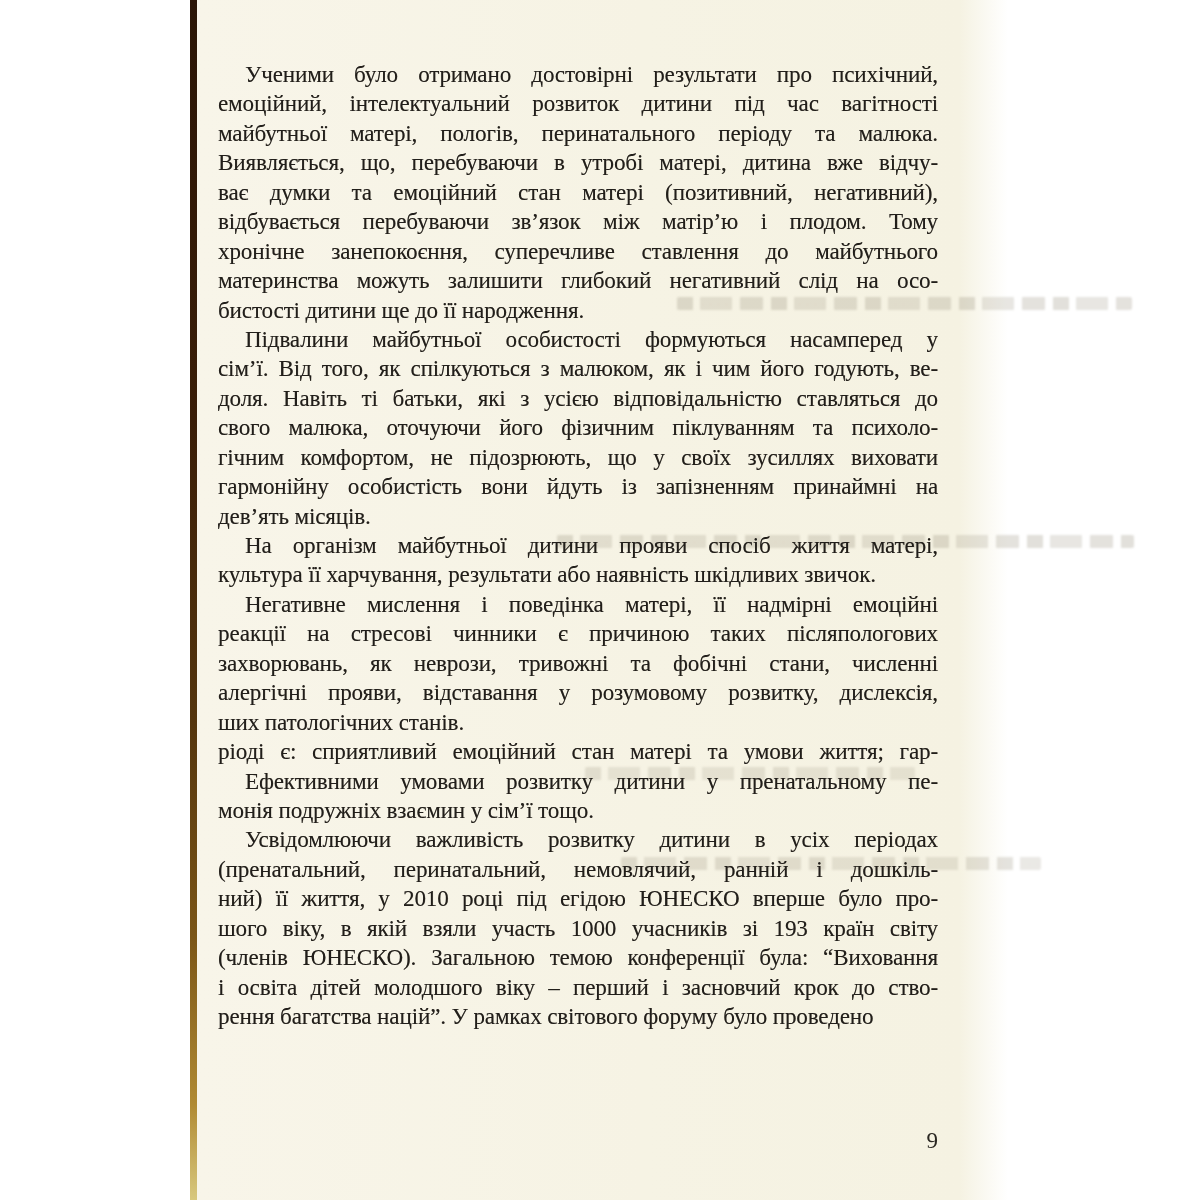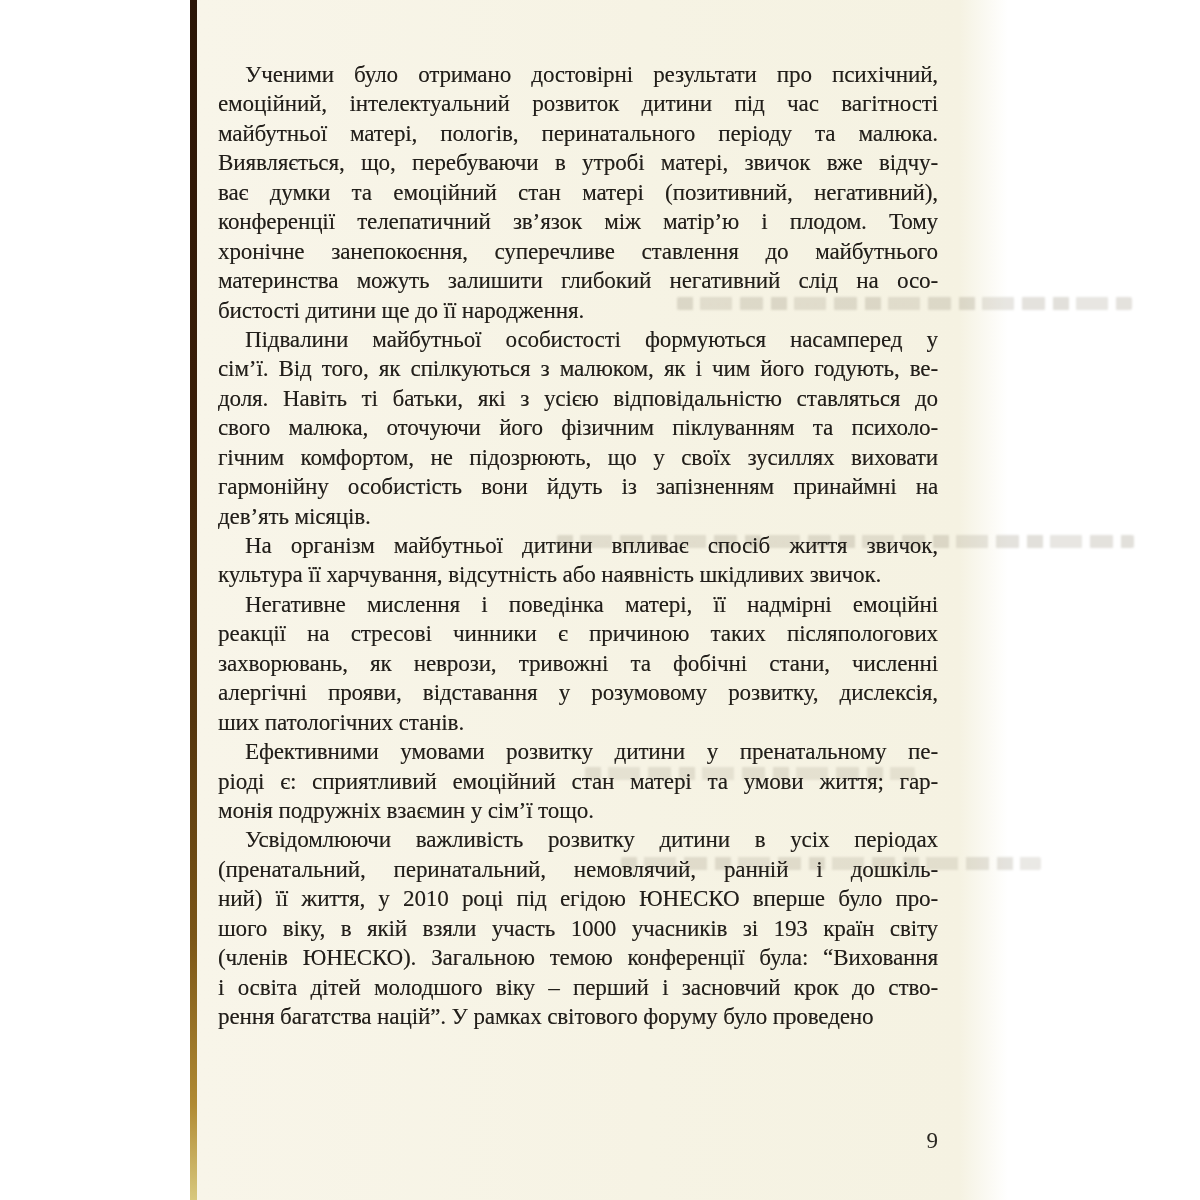--- a/index.html
+++ b/index.html
@@ -106,42 +106,42 @@
   <div class="page">
     <div class="ghost ghost-1"></div>
     <div class="ghost ghost-2"></div>
     <div class="ghost ghost-3"></div>
     <div class="ghost ghost-4"></div>
   </div>
   <div class="text-col">
       <div class="line indent">Ученими було отримано достовірні результати про психічний,</div>
       <div class="line">емоційний, інтелектуальний розвиток дитини під час вагітності</div>
       <div class="line">майбутньої матері, пологів, перинатального періоду та малюка.</div>
-      <div class="line">Виявляється, що, перебуваючи в утробі матері, звичок вже відчу-</div>
+      <div class="line">Виявляється, що, перебуваючи в утробі матері, дитина вже відчу-</div>
       <div class="line">ває думки та емоційний стан матері (позитивний, негативний),</div>
-      <div class="line">конференції телепатичний зв’язок між матір’ю і плодом. Тому</div>
+      <div class="line">відбувається перебуваючи зв’язок між матір’ю і плодом. Тому</div>
       <div class="line">хронічне занепокоєння, суперечливе ставлення до майбутнього</div>
       <div class="line">материнства можуть залишити глибокий негативний слід на осо-</div>
       <div class="line last">бистості дитини ще до її народження.</div>
       <div class="line indent">Підвалини майбутньої особистості формуються насамперед у</div>
       <div class="line">сім’ї. Від того, як спілкуються з малюком, як і чим його годують, ве-</div>
       <div class="line">доля. Навіть ті батьки, які з усією відповідальністю ставляться до</div>
       <div class="line">свого малюка, оточуючи його фізичним піклуванням та психоло-</div>
       <div class="line">гічним комфортом, не підозрюють, що у своїх зусиллях виховати</div>
       <div class="line">гармонійну особистість вони йдуть із запізненням принаймні на</div>
       <div class="line last">дев’ять місяців.</div>
-      <div class="line indent">На організм майбутньої дитини впливає спосіб життя звичок,</div>
-      <div class="line last">культура її харчування, відсутність або наявність шкідливих звичок.</div>
+      <div class="line indent">На організм майбутньої дитини прояви спосіб життя матері,</div>
+      <div class="line last">культура її харчування, результати або наявність шкідливих звичок.</div>
       <div class="line indent">Негативне мислення і поведінка матері, її надмірні емоційні</div>
       <div class="line">реакції на стресові чинники є причиною таких післяпологових</div>
       <div class="line">захворювань, як неврози, тривожні та фобічні стани, численні</div>
       <div class="line">алергічні прояви, відставання у розумовому розвитку, дислексія,</div>
       <div class="line last">ших патологічних станів.</div>
+      <div class="line">ріоді є: сприятливий емоційний стан матері та умови життя; гар-</div>
       <div class="line indent">Ефективними умовами розвитку дитини у пренатальному пе-</div>
-      <div class="line">ріоді є: сприятливий емоційний стан матері та умови життя; гар-</div>
       <div class="line last">монія подружніх взаємин у сім’ї тощо.</div>
       <div class="line indent">Усвідомлюючи важливість розвитку дитини в усіх періодах</div>
       <div class="line">(пренатальний, перинатальний, немовлячий, ранній і дошкіль-</div>
       <div class="line">ний) її життя, у 2010 році під егідою ЮНЕСКО вперше було про-</div>
       <div class="line">шого віку, в якій взяли участь 1000 учасників зі 193 країн світу</div>
       <div class="line">(членів ЮНЕСКО). Загальною темою конференції була: “Виховання</div>
       <div class="line">і освіта дітей молодшого віку – перший і засновчий крок до ство-</div>
       <div class="line last">рення багатства націй”. У рамках світового форуму було проведено</div>
     </div>
   <div class="page-num">9</div>

